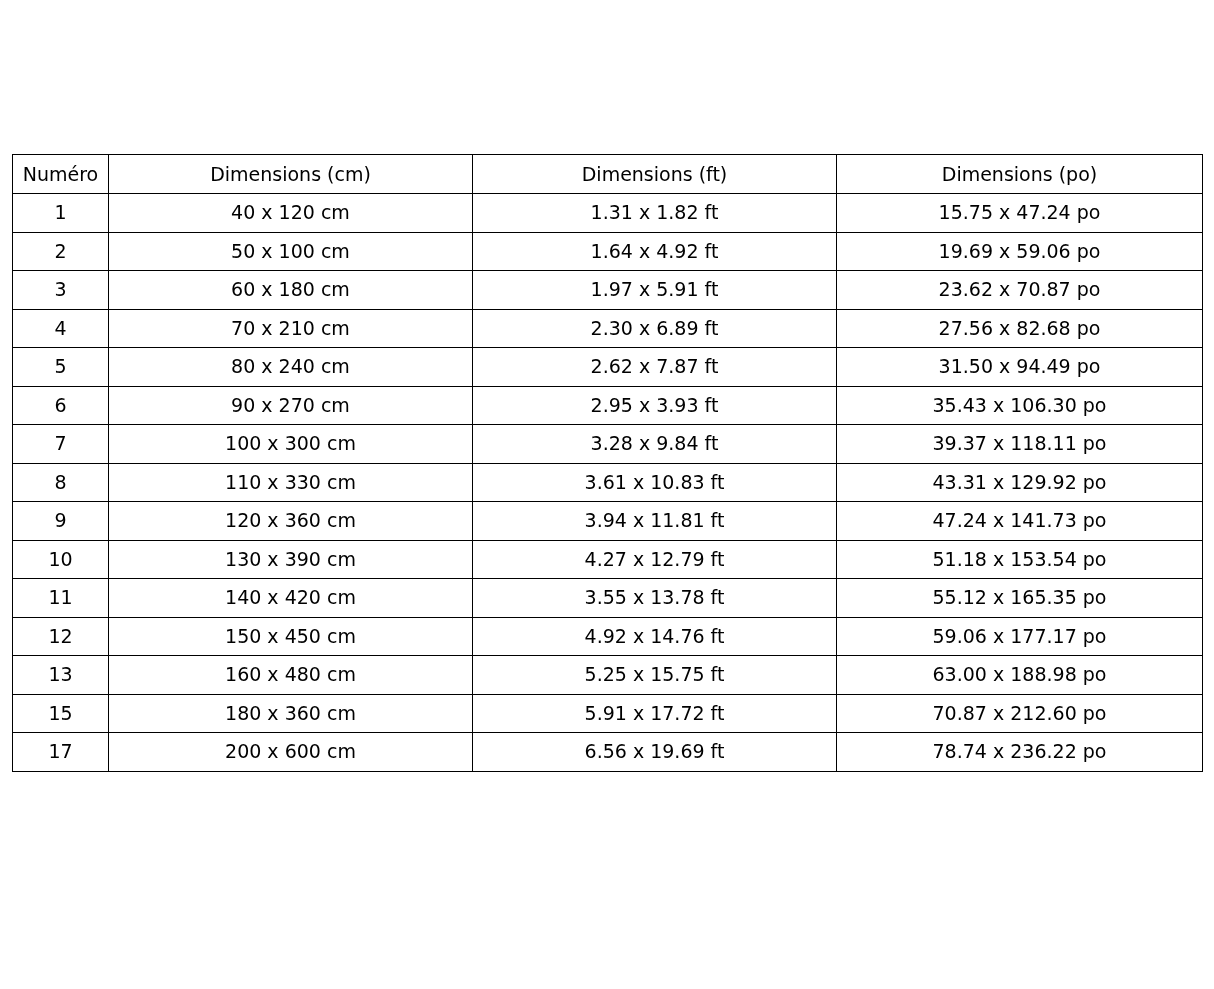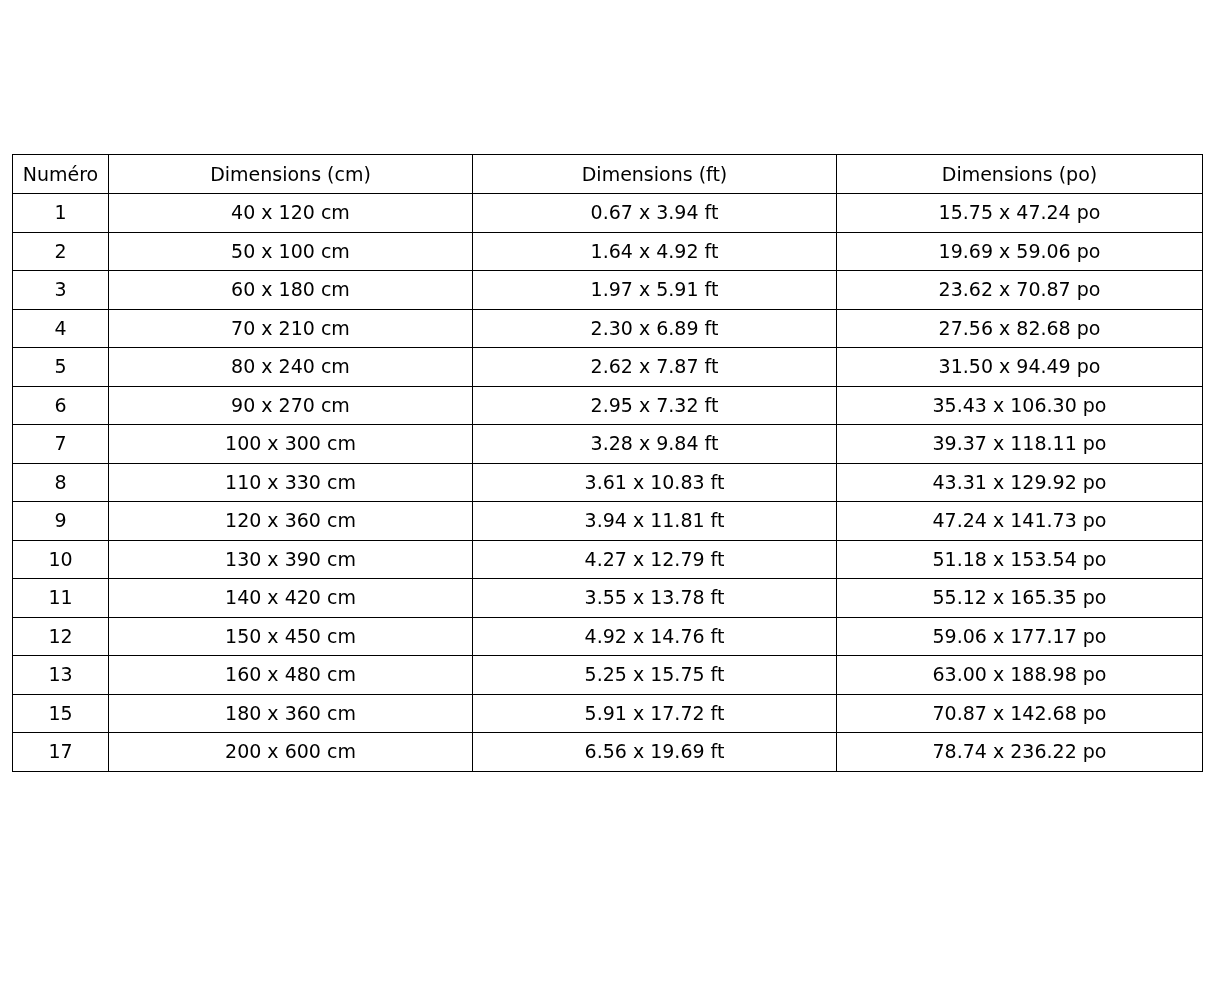--- a/index.html
+++ b/index.html
@@ -65,21 +65,21 @@
         <th>Numéro</th>
         <th>Dimensions (cm)</th>
         <th>Dimensions (ft)</th>
         <th>Dimensions (po)</th>
       </tr>
     </thead>
     <tbody>
       <tr>
         <td>1</td>
         <td>40 x 120 cm</td>
-        <td>0.67 x 3.94 ft</td>
+        <td>1.31 x 1.82 ft</td>
         <td>15.75 x 47.24 po</td>
       </tr>
       <tr>
         <td>2</td>
         <td>50 x 100 cm</td>
         <td>1.64 x 4.92 ft</td>
         <td>19.69 x 59.06 po</td>
       </tr>
       <tr>
         <td>3</td>
@@ -95,21 +95,21 @@
       </tr>
       <tr>
         <td>5</td>
         <td>80 x 240 cm</td>
         <td>2.62 x 7.87 ft</td>
         <td>31.50 x 94.49 po</td>
       </tr>
       <tr>
         <td>6</td>
         <td>90 x 270 cm</td>
-        <td>2.95 x 7.32 ft</td>
+        <td>2.95 x 3.93 ft</td>
         <td>35.43 x 106.30 po</td>
       </tr>
       <tr>
         <td>7</td>
         <td>100 x 300 cm</td>
         <td>3.28 x 9.84 ft</td>
         <td>39.37 x 118.11 po</td>
       </tr>
       <tr>
         <td>8</td>
@@ -144,21 +144,21 @@
       <tr>
         <td>13</td>
         <td>160 x 480 cm</td>
         <td>5.25 x 15.75 ft</td>
         <td>63.00 x 188.98 po</td>
       </tr>
       <tr>
         <td>15</td>
         <td>180 x 360 cm</td>
         <td>5.91 x 17.72 ft</td>
-        <td>70.87 x 142.68 po</td>
+        <td>70.87 x 212.60 po</td>
       </tr>
       <tr>
         <td>17</td>
         <td>200 x 600 cm</td>
         <td>6.56 x 19.69 ft</td>
         <td>78.74 x 236.22 po</td>
       </tr>
     </tbody>
   </table>
 </div>

